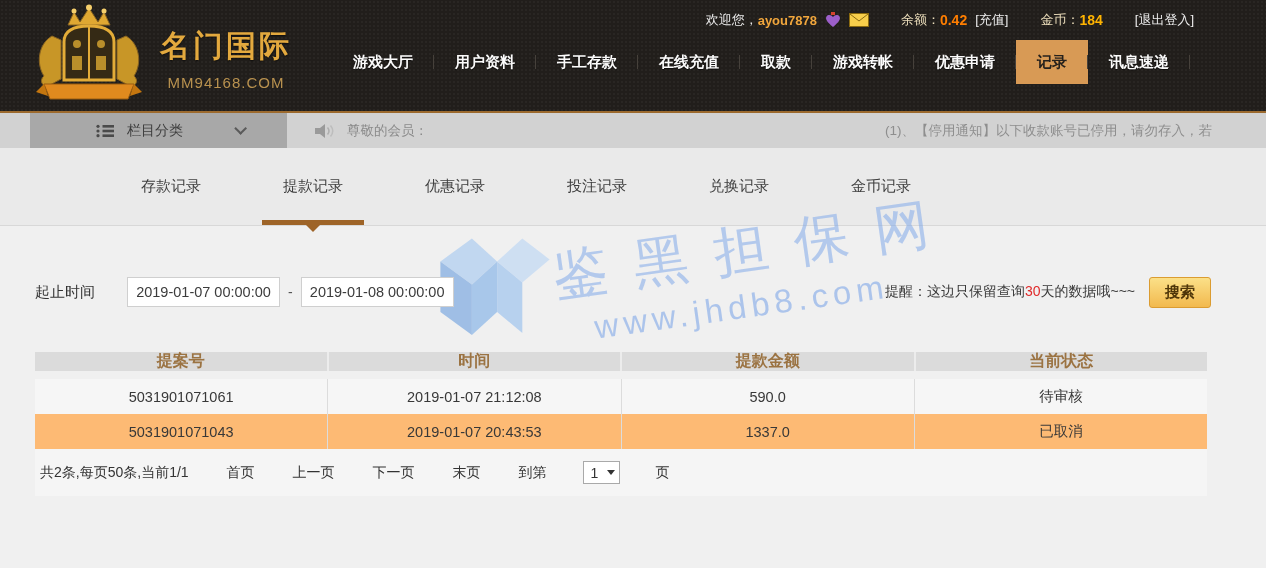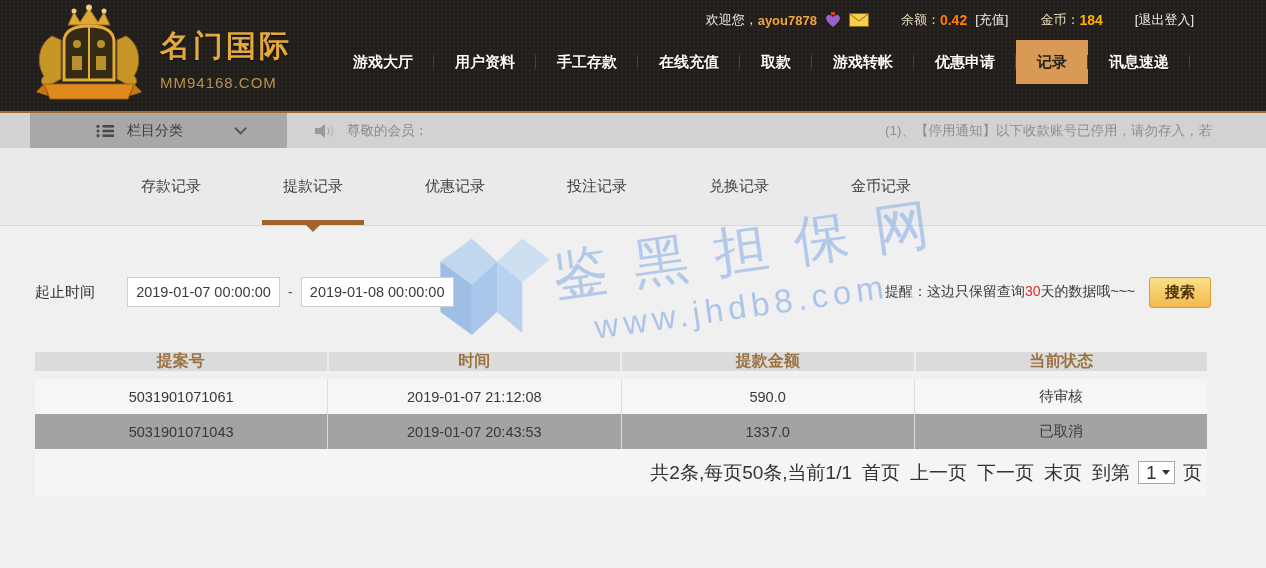--- a/index.html
+++ b/index.html
@@ -9,21 +9,21 @@
 
   
   .header { position:absolute; left:0; top:0; width:1266px; height:113px;
     background-color:#211E1B;
     background-image:radial-gradient(rgba(255,255,255,0.035) 1px, transparent 1.2px);
     background-size:4px 4px;
     border-bottom:2px solid #9C6A2E; }
   .logo { position:absolute; left:28px; top:4px; display:flex; align-items:center; }
   .logo-text { margin-left:10px; }
   .logo-title { font-size:30px; font-weight:bold; color:#E3A93E; letter-spacing:3px; text-shadow:0 1px 2px rgba(0,0,0,.6); }
-  .logo-domain { font-size:15px; color:#B9924F; letter-spacing:1px; margin-top:7px; }
+  .logo-domain { font-size:15px; color:#B9924F; letter-spacing:1px; margin-top:7px;text-align:center; }
 
   .user-bar { position:absolute; top:11px; right:72px; display:flex; align-items:center; font-size:13px; color:#E8E8E8; white-space:nowrap; }
   .ub-gap { width:16px; }
   .ub-small-gap { width:8px; }
   .username { color:#F0A63C; font-weight:bold; }
   .ub-label { color:#EDDFBC; }
   .balance-val { color:#FF7E00; font-weight:bold; font-size:14px; }
   .gold-val { color:#FFB400; font-weight:bold; font-size:14px; }
   .bracket-link { color:#EDEDED; cursor:pointer; }
   .heart-ico, .mail-ico { display:inline-flex; align-items:center; cursor:pointer; }
@@ -68,25 +68,25 @@
   .reminder .hl { color:#E02A2A; }
   .search-btn { margin:0 55px 0 14px; width:62px; height:31px; background:linear-gradient(#FBE088,#F2B94E); border:1px solid #DB9C31; border-radius:3px; font-size:15px; font-weight:bold; color:#4F3609; cursor:pointer; font-family:"Liberation Sans","DejaVu Sans",sans-serif; }
 
   
   .table { position:absolute; left:35px; top:126px; width:1172px; z-index:2; }
   .thead { display:flex; height:19px; background:#DBDBDB; }
   .th { flex:1; display:flex; align-items:center; justify-content:center; font-size:16px; font-weight:bold; color:#9B7342; border-right:2px solid #ECECEC; }
   .th:last-child { border-right:none; }
   .tr { display:flex; height:35px; }
   .tr.odd { background:#F6F6F6;margin-top:8px; }
-  .tr.even { background:#a3a3a3; }
+  .tr.even { background:#fdba74; }
   .td { flex:1; display:flex; align-items:center; justify-content:center; font-size:14.5px; color:#383838; border-right:1px solid #DCDCDC; }
   .td:last-child { border-right:none; }
 
-  .pagination { height:47px; background:#F5F5F5; display:flex; align-items:center; justify-content:flex-end; font-size:19px; color:#333; }
+  .pagination { height:47px; background:#F5F5F5; display:flex; align-items:center; justify-content:flex-start; font-size:14px; color:#333;gap:28px; }
   .pg-item { margin:0 5px; white-space:nowrap; }
   .pg-link { cursor:pointer; }
   .page-select { display:inline-flex; align-items:center; justify-content:space-between; width:37px; height:23px; background:#FFF; border:1px solid #A9A9A9; padding:0 4px 0 7px; margin:0 3px; cursor:pointer; }
   .page-select .caret { width:0; height:0; border-left:4px solid transparent; border-right:4px solid transparent; border-top:5px solid #333; }
 </style>
 </head>
 <body>
 
 <div id="app">
 

